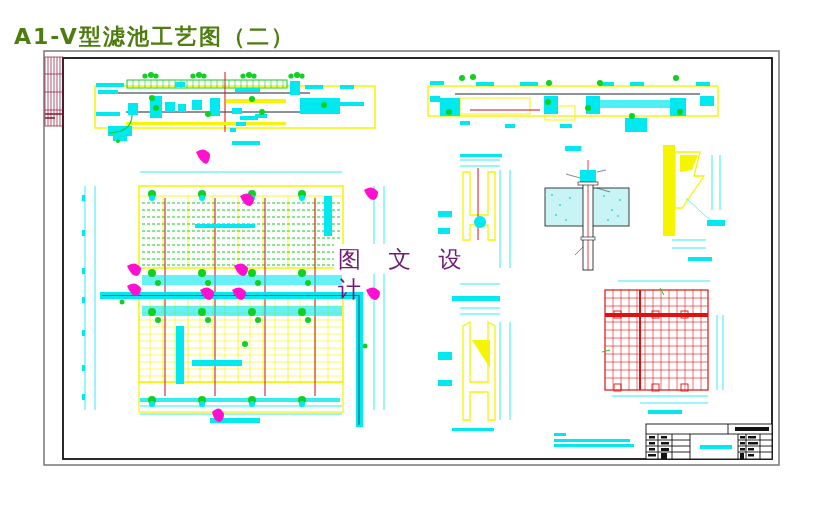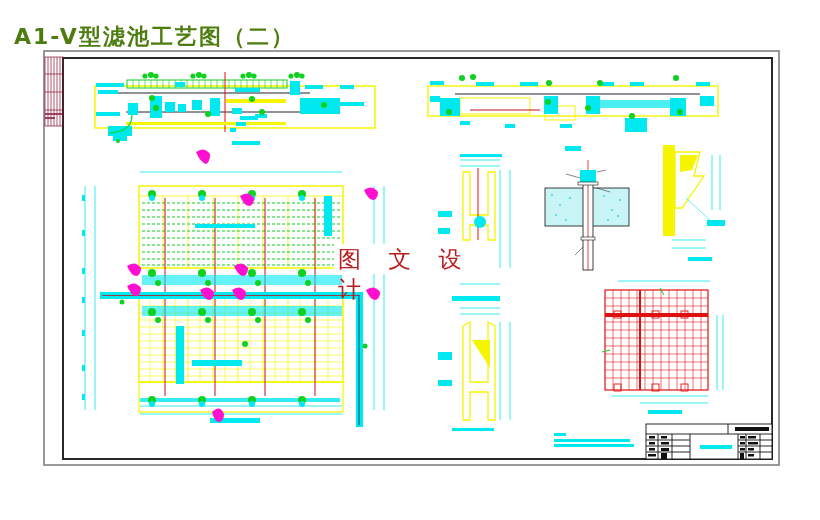--- a/index.html
+++ b/index.html
@@ -6,21 +6,21 @@
   body { width: 820px; height: 520px; position: relative; overflow: hidden; font-family: "DejaVu Sans", sans-serif; }
   .title {
     position: absolute; left: 14px; top: 6px;
     font-family: "DejaVu Sans", sans-serif; font-weight: bold;
     font-size: 22px; color: #4d7c0f; letter-spacing: 2px; margin-top: 16px;
   }
   .sheet { position: absolute; left: 0; top: 0; width: 820px; height: 520px; }
   .watermark {
     position: absolute; left: 334px; top: 244px; width: 160px; height: 30px;
     background: #ffffff; font-family: "DejaVu Serif", serif; font-size: 23px;
-    color: #b91c1c; letter-spacing: 10px; line-height: 30px; padding-left: 4px;
+    color: #701a75; letter-spacing: 10px; line-height: 30px; padding-left: 4px;
   }
 </style>
 </head>
 <body>
 
 <div class="title">A1-V型滤池工艺图（二）</div>
 
 <svg class="sheet" viewBox="0 0 820 520" xmlns="http://www.w3.org/2000/svg">
 
   <rect x="44" y="51" width="735" height="414" fill="#fff" stroke="#777" stroke-width="1.5"></rect>

